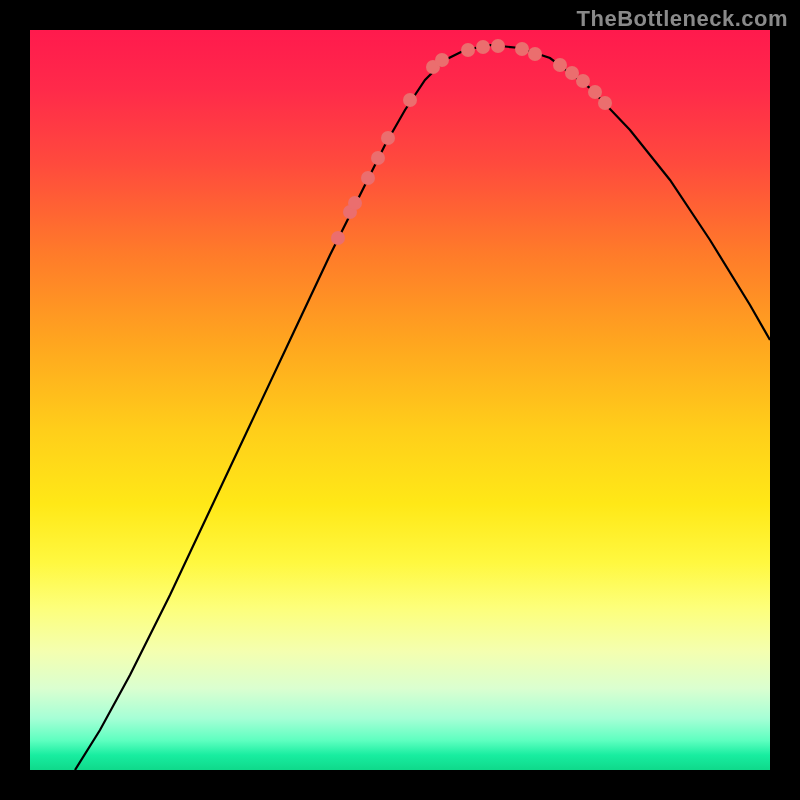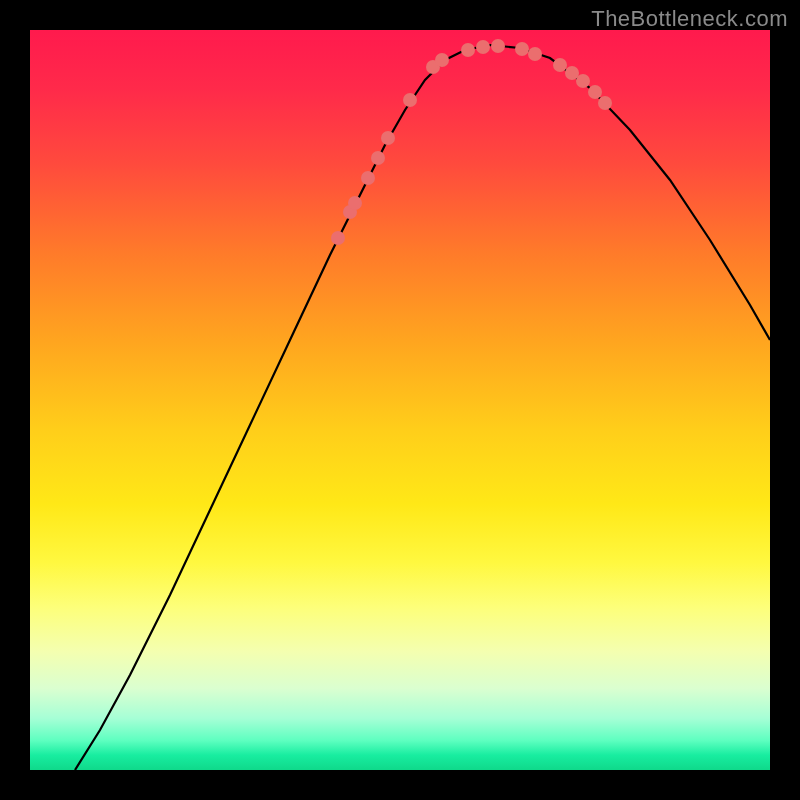--- a/index.html
+++ b/index.html
@@ -33,21 +33,21 @@
       #18eda0 98%,
       #0fd98a 100%
     );
   }
   .watermark {
     position: absolute;
     top: 6px;
     right: 12px;
     font-family: Arial, Helvetica, sans-serif;
     font-size: 22px;
-    font-weight: 400;
+    font-weight: 700;
     color: #8a8a8a;
     letter-spacing: 0.5px;
   }
   svg.curve {
     position: absolute;
     left: 0; top: 0;
     width: 740px; height: 740px;
   }
   .curve path {
     fill: none;

